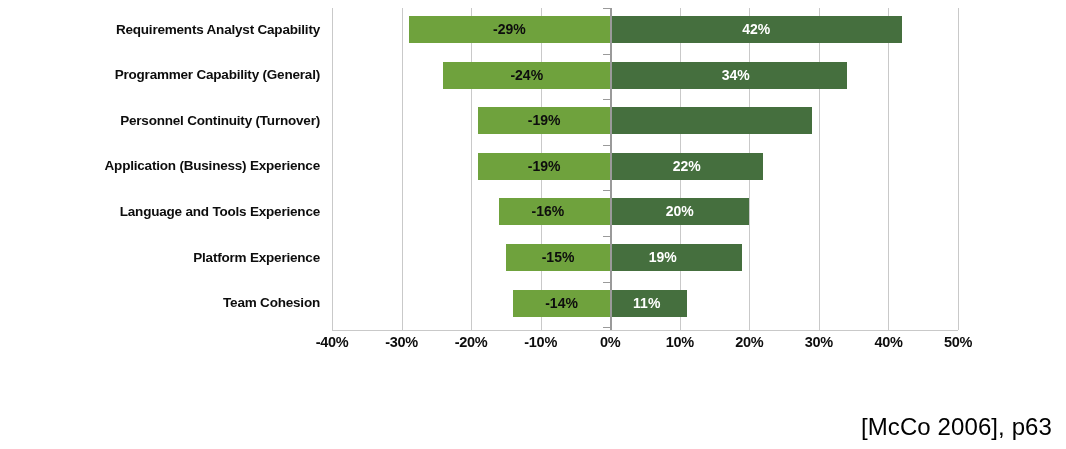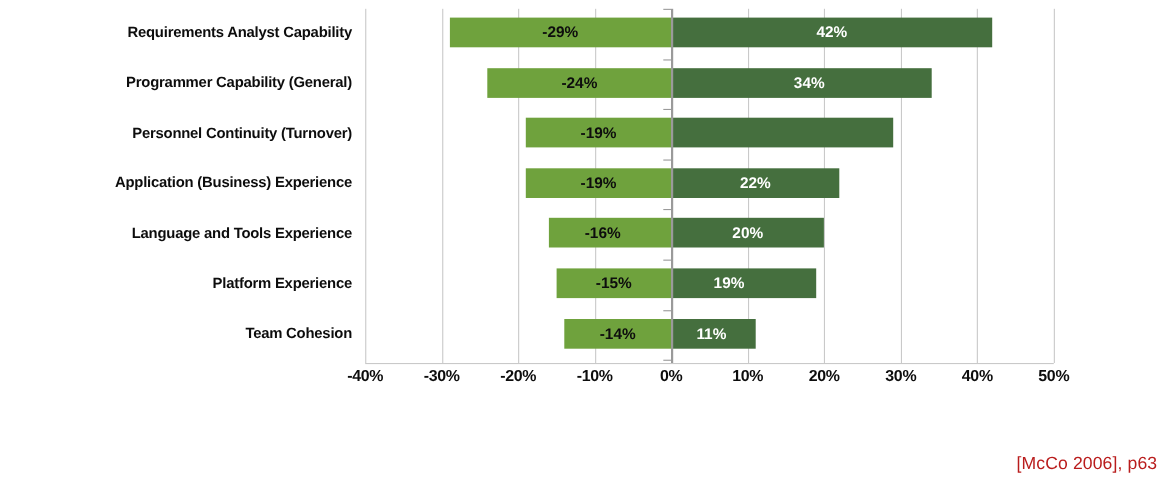--- a/index.html
+++ b/index.html
@@ -131,23 +131,23 @@
     font-weight: bold;
     letter-spacing: -0.3px;
     color: #0d0d0d;
   }
 
   
   #caption {
     position: absolute;
     right: 14px;
     top: 413px;
-    font-size: 16px;
+    font-size: 24px;
     font-weight: normal;
-    color: #b91c1c;
+    color: #000000;
     letter-spacing: 0.1px;
     white-space: nowrap;
   }
 </style>
 </head>
 <body>
 
 <div id="figure">
 
   <div id="labels">

